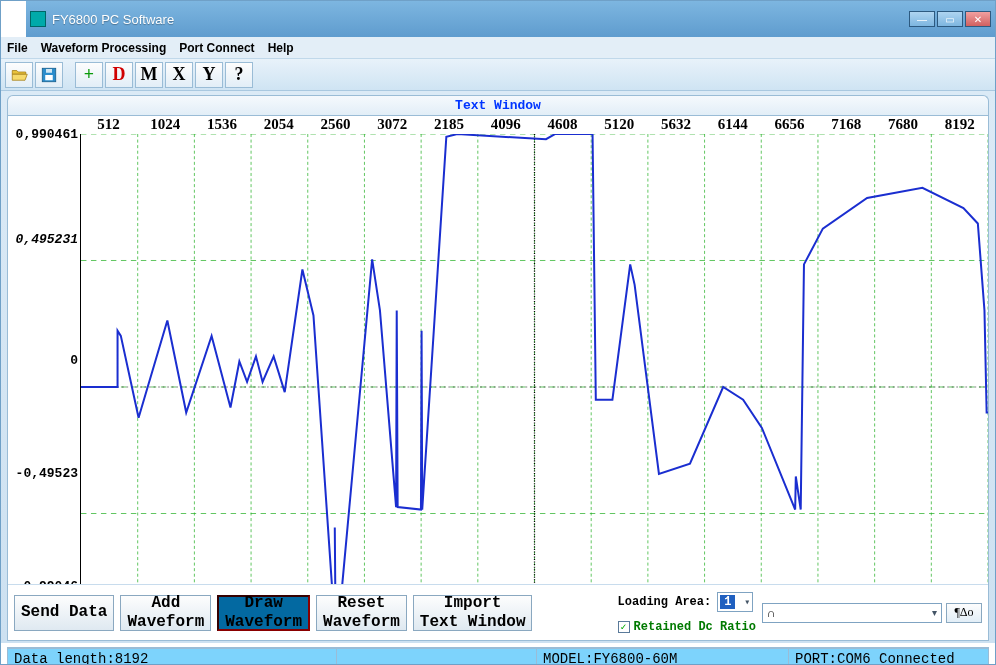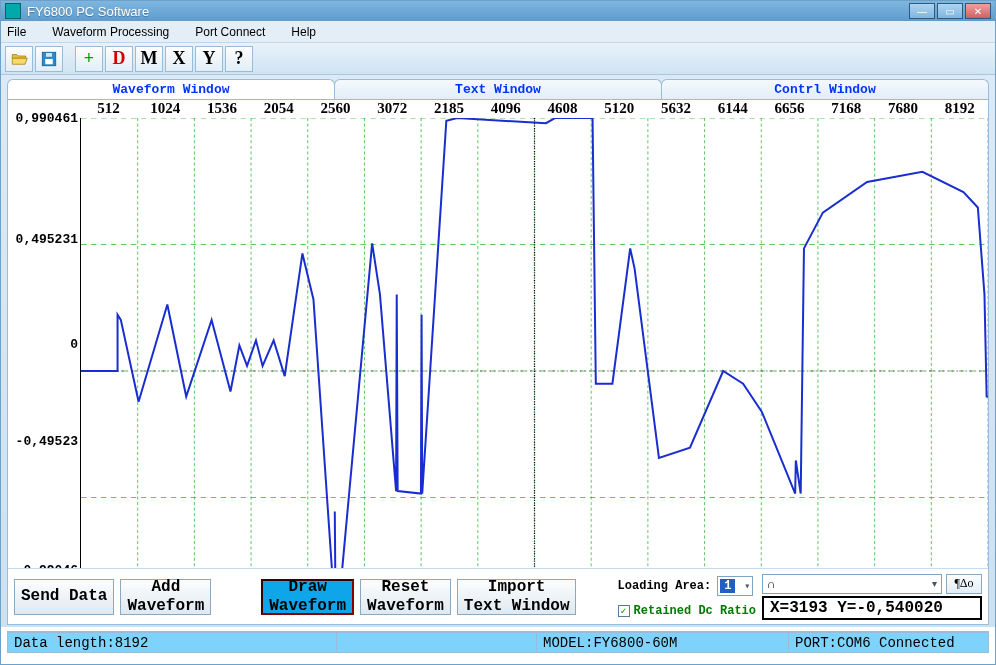--- a/index.html
+++ b/index.html
@@ -1,25 +1,25 @@
 <!DOCTYPE html>
 <html><head>
 <meta charset="utf-8">
 <style>
   * { box-sizing: border-box; margin: 0; padding: 0; }
   body { font-family: "Segoe UI", Tahoma, sans-serif; font-size: 12px; background: #fff; width: 996px; height: 665px; overflow: hidden; border: 1px solid #6fa0c7; }
   
-  .titlebar { height: 20px; background: linear-gradient(#7db6e0,#5f9cce); display: flex; align-items: center; padding: 0 4px; color: #fff; font-size: 13px; }
+  .titlebar { height: 36px; background: linear-gradient(#7db6e0,#5f9cce); display: flex; align-items: center; padding: 0 4px; color: #fff; font-size: 13px; margin-left: 25px; }
   .titlebar .app-icon { width: 16px; height: 16px; background:#0aa; border:1px solid #066; margin-right: 6px; }
   .titlebar .title-text { flex: 1; text-shadow: 0 1px 1px rgba(0,0,0,.3); }
   .winbtns { display: flex; gap: 2px; }
   .winbtn { width: 26px; height: 16px; border: 1px solid #2d5a80; background: linear-gradient(#aed4f0,#7db6e0); display:flex; align-items:center; justify-content:center; font-family: Arial; font-size: 10px; cursor: default; }
   .winbtn.close { background: linear-gradient(#f0a0a0,#d06060); }
   
-  .menubar { height: 22px; background:#e3eef7; border-bottom: 1px solid #c0d8ea; display:flex; align-items:center; padding: 0 6px; gap: 26px; }
+  .menubar { height: 22px; background:#e3eef7; border-bottom: 1px solid #c0d8ea; display:flex; align-items:center; padding: 0 6px; gap: 13px; font-weight: bold; }
   .menubar span { cursor: default; }
   
   .toolbar { height: 32px; background: linear-gradient(#e8f2fa,#cfe4f3); border-bottom: 1px solid #a9c8e0; display:flex; align-items:center; padding: 0 4px; gap: 2px; }
   .tbtn { width: 28px; height: 26px; border: 1px solid #9abcd6; background: linear-gradient(#fdfdfd,#e2eef7); display:flex; align-items:center; justify-content:center; font-weight: bold; font-family: "Times New Roman", serif; font-size: 18px; }
   .tbtn.D { color: #d00000; }
   .tbtn.plus { color: #0a9a0a; }
   .tbtn.open svg, .tbtn.snap svg { width:18px; height:18px; }
   
   .mainarea { padding: 4px 6px 2px 6px; background: linear-gradient(#dbeaf6,#cde1f1); }
   .tabrow { display:flex; }
@@ -32,21 +32,21 @@
   .chart-top-ticks { height: 18px; margin-left: 72px; display:flex; font-family:Liberation Serif, serif; font-weight:bold; font-size:15px; }
   .chart-top-ticks span { flex:1; text-align:center; }
   .chart-body { position:relative; flex:1; display:flex; }
   .yaxis { width:72px; position:relative; font-family:"Courier New", monospace; font-weight:bold; font-size:13px; }
   .ylabel { position:absolute; right: 2px; transform: translateY(-50%); white-space: nowrap; text-align: center; }
   .plot { flex:1; position:relative; border-left:1px solid #000; }
   .plot svg { position:absolute; inset:0; width:100%; height:100%; }
   
   .panel-bottom { position:absolute; bottom:0; left:0; right:0; height:56px; border-top:1px solid #c8dced; display:flex; align-items:center; padding: 4px 6px; gap: 6px; background:#fff; }
   .btn3d { height: 36px; min-width: 86px; padding: 0 6px; border:1px solid #8aa8c0; background: linear-gradient(#fdfdfd,#dfe9f1); font-family:"Courier New", monospace; font-weight:bold; font-size:16px; text-align:center; line-height:1.15; display:flex; align-items:center; justify-content:center; white-space: pre; }
-  .btn3d.red { background: #0ea5e9; color:#000; border:2px inset #8a0000;margin-left:44px; }
+  .btn3d.red { background: #0369a1; color:#000; border:2px inset #8a0000; }
   .loading-group { margin-left:auto; display:flex; flex-direction:column; gap:8px; align-items:flex-start; font-family:"Courier New", monospace; font-weight:bold;justify-content:flex-end; }
   .loading-row1 { display:flex; align-items:center; gap:6px; }
   .dropdown { width: 36px; height:20px; border:1px solid #7fa3c2; background:#fff; display:flex; align-items:center; justify-content:space-between; padding:0 2px; }
   .dropdown .val { background:#2060c0; color:#fff; padding:0 4px; }
   .dropdown .arrow { font-size:10px; color:#456; }
   .checkbox { display:flex; align-items:center; gap:4px; color:#007a00; font-size:12px; }
   .checkbox .box { width:12px; height:12px; border:1px solid #5a7a9a; background:#fff; display:flex; align-items:center; justify-content:center; color:#0a0; font-size:10px; }
   .right-group { display:flex; flex-direction:column; gap:2px; width:220px; }
   .right-row1 { display:flex; gap:4px; }
   .combo { flex:1; height:20px; border:1px solid #7fa3c2; background:#fff; display:flex; align-items:center; justify-content:space-between; padding:0 4px; }
@@ -99,23 +99,21 @@
   <div class="tbtn plus">+</div>
   <div class="tbtn D">D</div>
   <div class="tbtn">M</div>
   <div class="tbtn">X</div>
   <div class="tbtn">Y</div>
   <div class="tbtn">?</div>
 </div>
 
 <div class="mainarea">
   <div class="tabrow">
-    <div class="tab active">Waveform Window</div>
     <div class="tab">Text Window</div>
-    <div class="tab">Contrl Window</div>
   </div>
   <div class="panel">
     <div class="chart-wrap">
       <div class="chart-top-ticks" id="xticks">
           <span>512</span>
           <span>1024</span>
           <span>1536</span>
           <span>2054</span>
           <span>2560</span>
           <span>3072</span>
@@ -126,23 +124,23 @@
           <span>5632</span>
           <span>6144</span>
           <span>6656</span>
           <span>7168</span>
           <span>7680</span>
           <span>8192</span>
         </div>
       <div class="chart-body">
         <div class="yaxis" id="yaxis">
             <div class="ylabel" style="top: 0px;">0,990461</div>
-            <div class="ylabel" style="top: 121px;">0,495231</div>
+            <div class="ylabel" style="top: 105px; font-style: italic;">0,495231</div>
             <div class="ylabel" style="top: 226px;">0</div>
-            <div class="ylabel" style="top: 323px;">-0,49523</div>
+            <div class="ylabel" style="top: 339px;">-0,49523</div>
             <div class="ylabel" style="top: 452px;">-0,99046</div>
           </div>
         <div class="plot">
           <svg id="plot-svg" preserveAspectRatio="none" viewBox="0 0 1000 1000">
               <line x1="62.5" x2="62.5" y1="0" y2="1000" stroke="#1fae1f" stroke-dasharray="6,5" stroke-width="1"></line>
               <line x1="125" x2="125" y1="0" y2="1000" stroke="#1fae1f" stroke-dasharray="6,5" stroke-width="1"></line>
               <line x1="187.5" x2="187.5" y1="0" y2="1000" stroke="#1fae1f" stroke-dasharray="6,5" stroke-width="1"></line>
               <line x1="250" x2="250" y1="0" y2="1000" stroke="#1fae1f" stroke-dasharray="6,5" stroke-width="1"></line>
               <line x1="312.5" x2="312.5" y1="0" y2="1000" stroke="#1fae1f" stroke-dasharray="6,5" stroke-width="1"></line>
               <line x1="375" x2="375" y1="0" y2="1000" stroke="#1fae1f" stroke-dasharray="6,5" stroke-width="1"></line>
@@ -194,21 +192,20 @@
         </div>
 
         <div class="right-group">
           <div class="right-row1">
             <div class="combo">
               <span>∩</span>
               <span class="arrow">▾</span>
             </div>
             <div class="smallbtn">¶∆o</div>
           </div>
-          <div class="readout">X=3193 Y=-0,540020</div>
         </div>
       </div>
     </div>
   </div>
 </div>
 
 <div class="statusbar">
   <div class="cell c1">Data length:8192</div>
   <div class="cell c2"></div>
   <div class="cell c3">MODEL:FY6800-60M</div>

